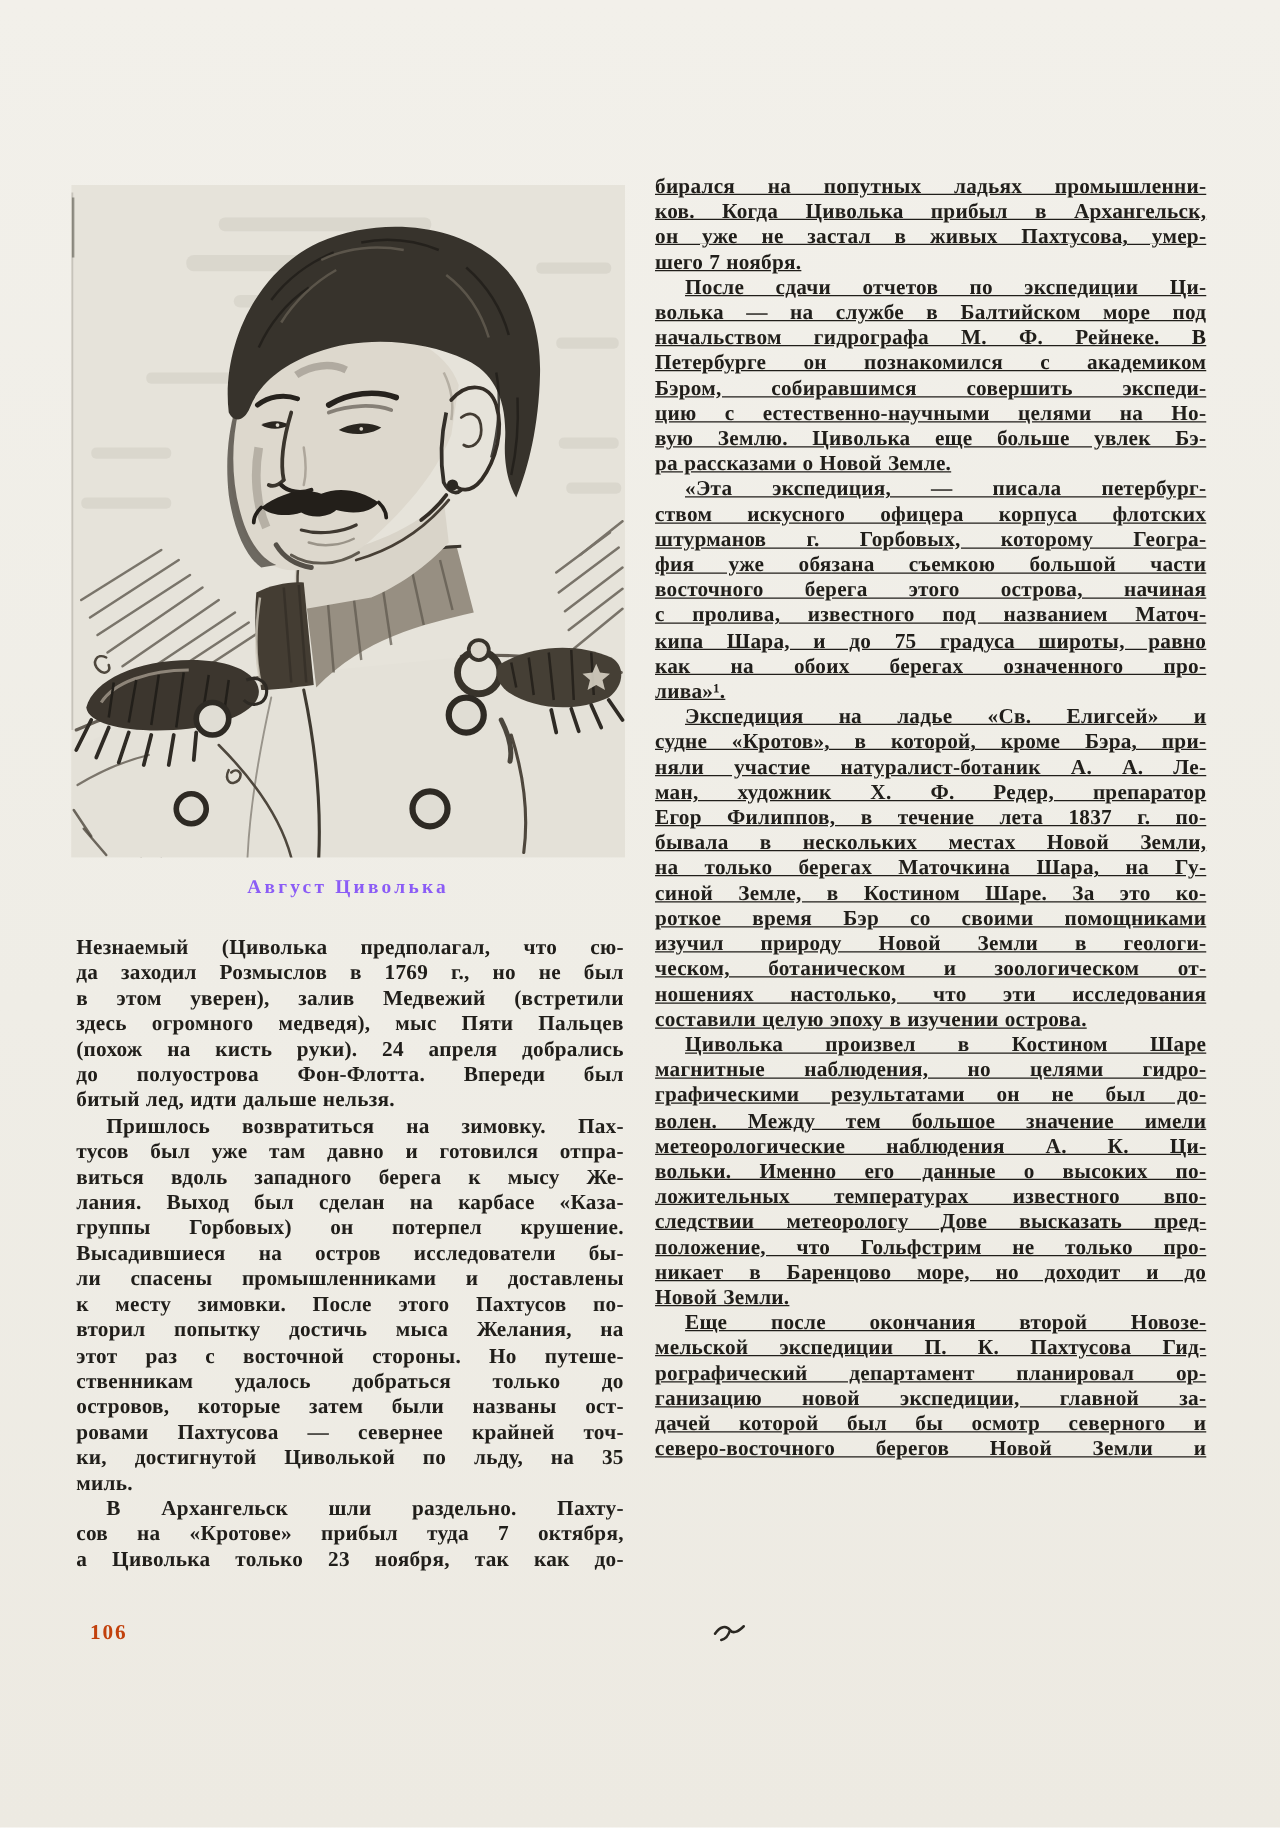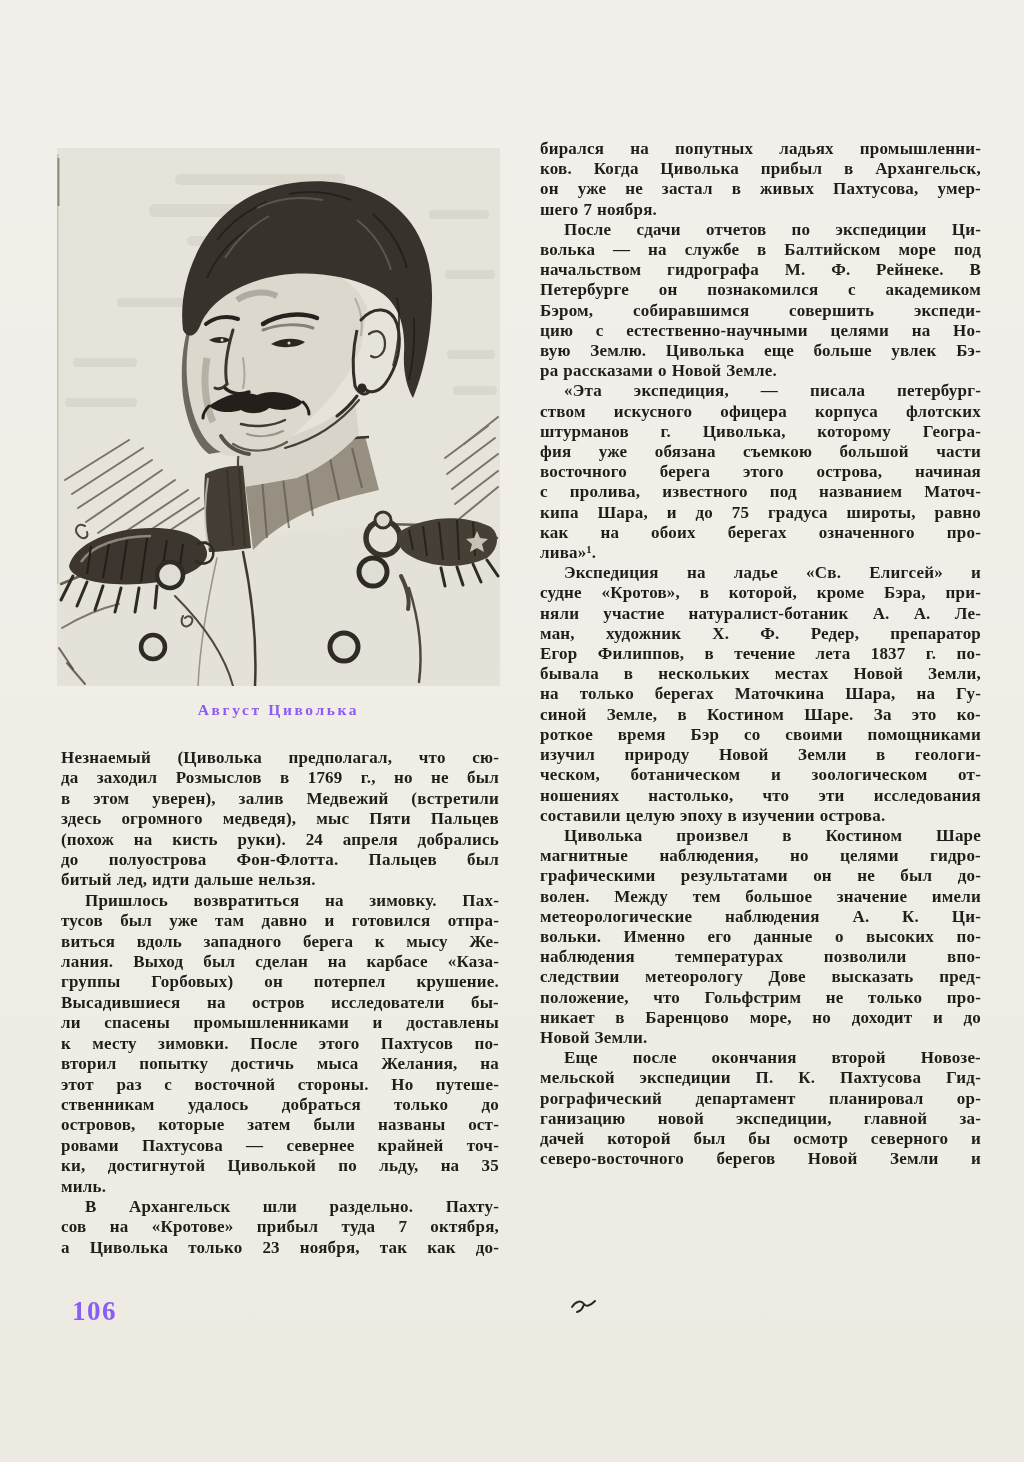--- a/index.html
+++ b/index.html
@@ -30,21 +30,21 @@
   .right-col .line{line-height:20.2px;}
   .line.indent{text-indent:24px;}
   .line.last{text-align-last:left;}
   .para{margin:0;}
   .footnote{margin-top:16px;}
   .footnote-rule{width:104px;height:2px;background:#35322c;margin:0 0 13px 6px;}
   .footnote .line{font-size:15px;line-height:21.5px;font-weight:bold;}
   .footnote .line.indent{text-indent:36px;}
   .page-number{
     position:absolute;left:72px;top:1296px;
-    font-size:27px;font-weight:bold;letter-spacing:1.5px;color:#8b5cf6;
+    font-size:17px;font-weight:bold;letter-spacing:1.5px;color:#c2410c;
   }
   .bottom-mark{position:absolute;left:570px;top:1296px;width:30px;height:20px;}
 </style>
 </head>
 <body>
 
 <div class="page">
 
   <div class="col left-col">
 
@@ -222,21 +222,21 @@
 
     <div class="caption">Август Циволька</div>
 
     <div class="textblock">
         <div class="para">
           <div class="line">Незнаемый (Циволька предполагал, что сю-</div>
           <div class="line">да заходил Розмыслов в 1769 г.,  но не был</div>
           <div class="line">в этом уверен), залив Медвежий (встретили</div>
           <div class="line">здесь огромного медведя), мыс Пяти Пальцев</div>
           <div class="line">(похож на кисть руки). 24 апреля добрались</div>
-          <div class="line">до полуострова Фон-Флотта. Пальцев был</div>
+          <div class="line">до полуострова Фон-Флотта. Впереди был</div>
           <div class="line last">битый лед, идти дальше нельзя.</div>
         </div>
         <div class="para">
           <div class="line indent">Пришлось возвратиться на зимовку. Пах-</div>
           <div class="line">тусов был уже там давно и готовился отпра-</div>
           <div class="line">виться вдоль западного берега к мысу Же-</div>
           <div class="line">лания. Выход был сделан на карбасе «Каза-</div>
           <div class="line">группы Горбовых) он потерпел крушение.</div>
           <div class="line">Высадившиеся на остров исследователи бы-</div>
           <div class="line">ли спасены промышленниками и доставлены</div>
@@ -251,41 +251,41 @@
         </div>
         <div class="para">
           <div class="line indent">В Архангельск шли раздельно. Пахту-</div>
           <div class="line">сов на «Кротове» прибыл туда 7 октября,</div>
           <div class="line">а Циволька только 23 ноября, так как до-</div>
         </div>
       </div>
   </div>
 
   <div class="col right-col">
-    <div class="textblock" style="margin-left:16px;width:441px;">
+    <div class="textblock" style="margin-left:0;width:441px;text-decoration:underline;">
         <div class="para">
           <div class="line">бирался на попутных ладьях промышленни-</div>
           <div class="line">ков. Когда Циволька прибыл в Архангельск,</div>
           <div class="line">он уже не застал в живых Пахтусова, умер-</div>
           <div class="line last">шего 7 ноября.</div>
         </div>
         <div class="para">
           <div class="line indent">После сдачи отчетов по экспедиции Ци-</div>
           <div class="line">волька — на службе в Балтийском море под</div>
           <div class="line">начальством гидрографа М. Ф. Рейнеке. В</div>
           <div class="line">Петербурге он познакомился с академиком</div>
           <div class="line">Бэром, собиравшимся совершить экспеди-</div>
           <div class="line">цию с естественно-научными целями на Но-</div>
           <div class="line">вую Землю. Циволька еще больше увлек Бэ-</div>
           <div class="line last">ра рассказами о Новой Земле.</div>
         </div>
         <div class="para">
           <div class="line indent">«Эта экспедиция, — писала петербург-</div>
           <div class="line">ством искусного офицера корпуса флотских</div>
-          <div class="line">штурманов г. Циволька, которому Геогра-</div>
+          <div class="line">штурманов г. Горбовых, которому Геогра-</div>
           <div class="line">фия уже обязана съемкою большой части</div>
           <div class="line">восточного берега этого острова, начиная</div>
           <div class="line">с пролива, известного под названием Маточ-</div>
           <div class="line">кипа Шара, и до 75 градуса широты, равно</div>
           <div class="line">как на обоих берегах означенного про-</div>
           <div class="line last">лива»¹.</div>
         </div>
         <div class="para">
           <div class="line indent">Экспедиция на ладье «Св. Елигсей» и</div>
           <div class="line">судне «Кротов», в которой, кроме Бэра, при-</div>
@@ -301,21 +301,21 @@
           <div class="line">ношениях настолько, что эти исследования</div>
           <div class="line last">составили целую эпоху в изучении острова.</div>
         </div>
         <div class="para">
           <div class="line indent">Циволька произвел в Костином Шаре</div>
           <div class="line">магнитные наблюдения, но целями гидро-</div>
           <div class="line">графическими результатами он не был до-</div>
           <div class="line">волен. Между тем большое значение имели</div>
           <div class="line">метеорологические наблюдения А. К. Ци-</div>
           <div class="line">вольки. Именно его данные о высоких по-</div>
-          <div class="line">наблюдения температурах позволили впо-</div>
+          <div class="line">ложительных температурах известного впо-</div>
           <div class="line">следствии метеорологу Дове высказать пред-</div>
           <div class="line">положение, что Гольфстрим не только про-</div>
           <div class="line">никает в Баренцово море, но доходит и до</div>
           <div class="line last">Новой Земли.</div>
         </div>
         <div class="para">
           <div class="line indent">Еще после окончания второй Новозе-</div>
           <div class="line">мельской экспедиции П. К. Пахтусова Гид-</div>
           <div class="line">рографический департамент планировал ор-</div>
           <div class="line">ганизацию новой экспедиции, главной за-</div>

